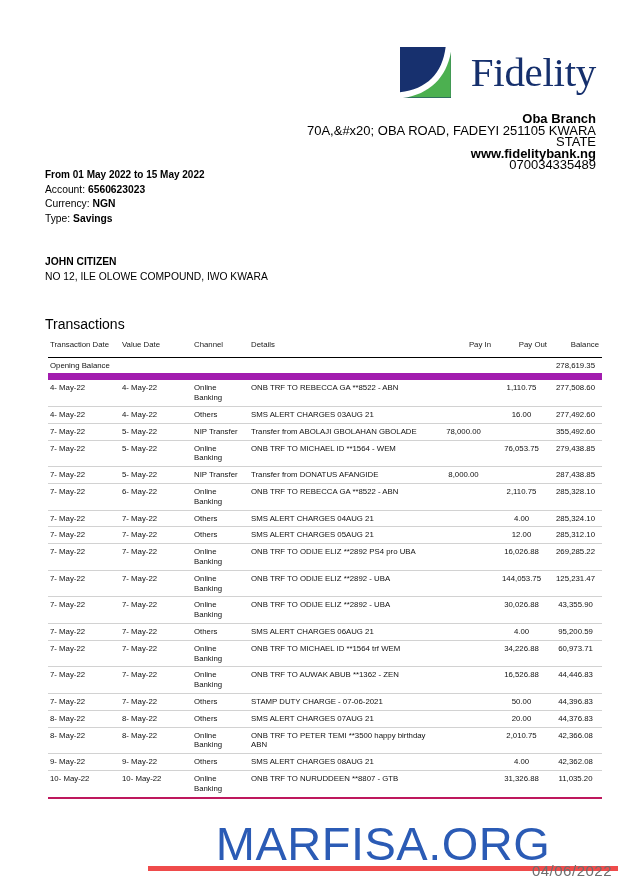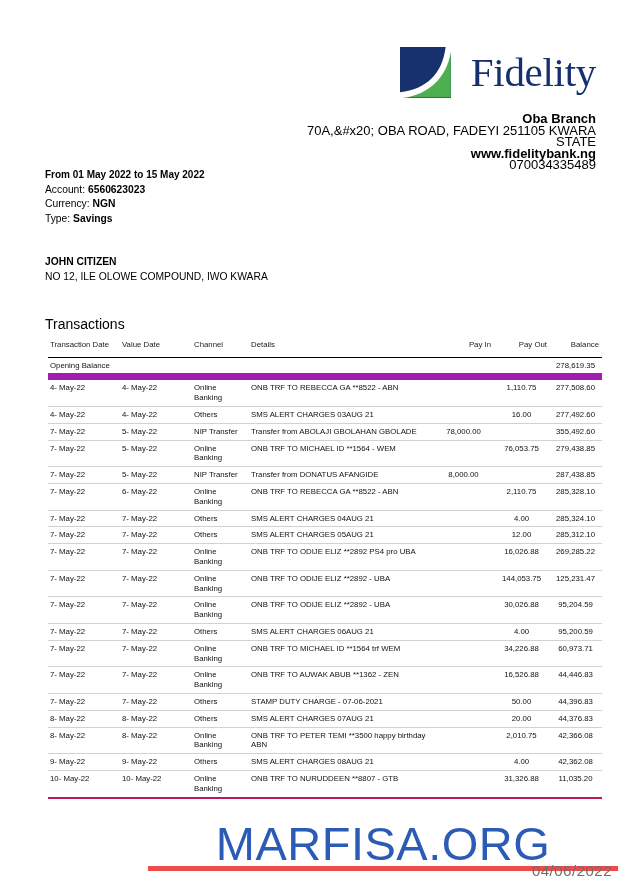--- a/index.html
+++ b/index.html
@@ -355,21 +355,21 @@
           <td class="num">144,053.75</td>
           <td class="num">125,231.47</td>
         </tr>
         <tr>
           <td>7- May-22</td>
           <td>7- May-22</td>
           <td>Online Banking</td>
           <td>ONB TRF TO ODIJE ELIZ **2892 - UBA</td>
           <td class="num"></td>
           <td class="num">30,026.88</td>
-          <td class="num">95,204.59</td>
+          <td class="num">43,355.90</td>
         </tr>
         <tr>
           <td>7- May-22</td>
           <td>7- May-22</td>
           <td>Others</td>
           <td>SMS ALERT CHARGES 06AUG 21</td>
           <td class="num"></td>
           <td class="num">4.00</td>
           <td class="num">95,200.59</td>
         </tr>

